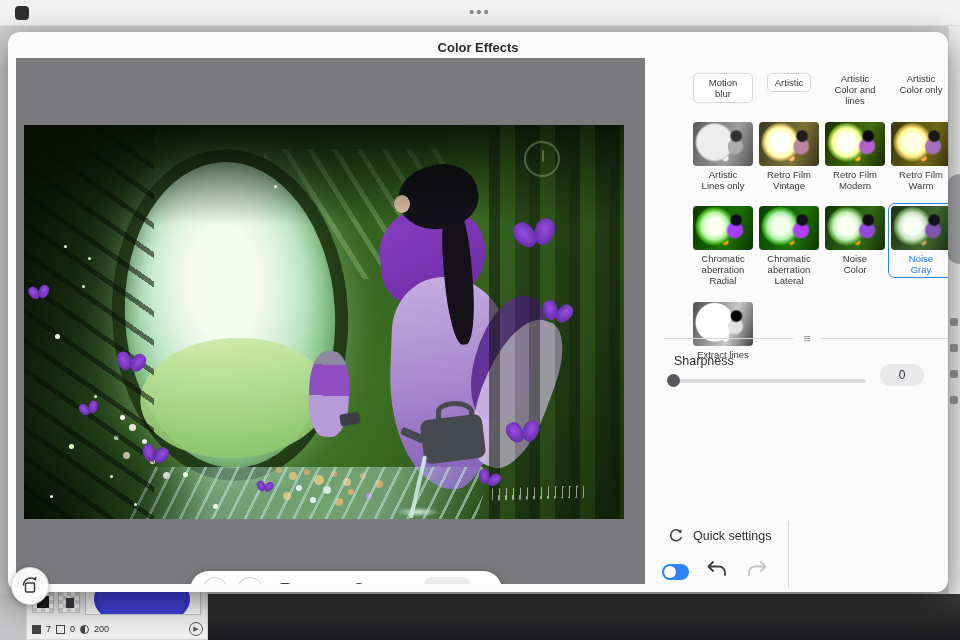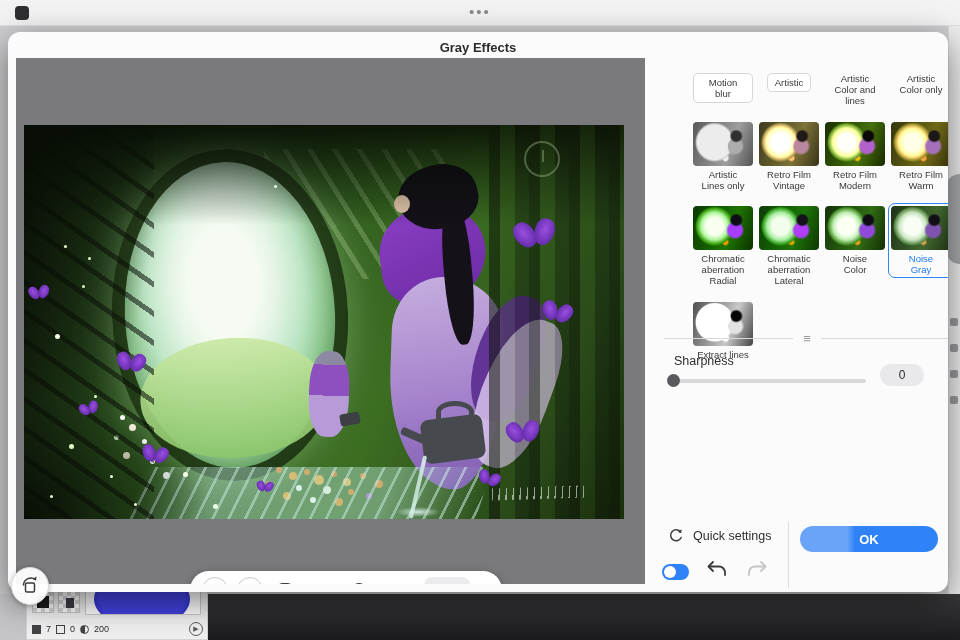--- a/index.html
+++ b/index.html
@@ -201,21 +201,21 @@
 
   <div class="right-strip">
     <div class="rs-circle"></div>
     <div class="rs-ic" style="top:292px"></div>
     <div class="rs-ic" style="top:318px"></div>
     <div class="rs-ic" style="top:344px"></div>
     <div class="rs-ic" style="top:370px"></div>
   </div>
 
   <div class="modal">
-    <div class="modal-title">Gray Effects</div>
+    <div class="modal-title">Color Effects</div>
 
     <div class="preview">
       <div class="art">
         <div class="rays"></div>
         <div class="mirror">
           <div class="mirror-ground"></div>
         </div>
         <div class="inner-girl"></div>
         <div class="inner-can"></div>
         <div class="frame-blooms"></div>
@@ -380,21 +380,20 @@
         <path d="M7 2 L2.5 6.5 L7 11" fill="none" stroke="#3c3c3e" stroke-width="1.8" stroke-linecap="round" stroke-linejoin="round"></path>
         <path d="M3 6.5 H13 a6 6 0 0 1 6 6 v2.5" fill="none" stroke="#3c3c3e" stroke-width="1.8" stroke-linecap="round"></path>
       </svg>
     </div>
     <div class="redo-btn">
       <svg width="22" height="18" viewBox="0 0 22 18">
         <path d="M15 2 L19.5 6.5 L15 11" fill="none" stroke="#c4c4c7" stroke-width="1.8" stroke-linecap="round" stroke-linejoin="round"></path>
         <path d="M19 6.5 H9 a6 6 0 0 0 -6 6 v2.5" fill="none" stroke="#c4c4c7" stroke-width="1.8" stroke-linecap="round"></path>
       </svg>
     </div>
-    <div class="ok-btn">OK</div>
   </div>
 
   <div class="rotate-btn">
     <svg width="22" height="22" viewBox="0 0 22 22">
       <rect x="6.5" y="8" width="9" height="9" rx="1.5" fill="none" stroke="#3a3a3c" stroke-width="1.5"></rect>
       <path d="M4.5 10 A7.5 7.5 0 0 1 16.5 4.5" fill="none" stroke="#3a3a3c" stroke-width="1.5" stroke-linecap="round"></path>
       <path d="M17.6 1.6 L17 5.4 L13.5 4.1 Z" fill="#3a3a3c"></path>
     </svg>
   </div>
 

